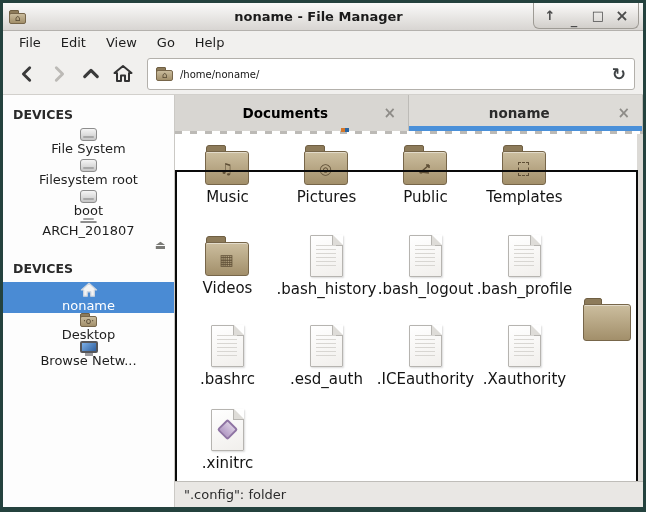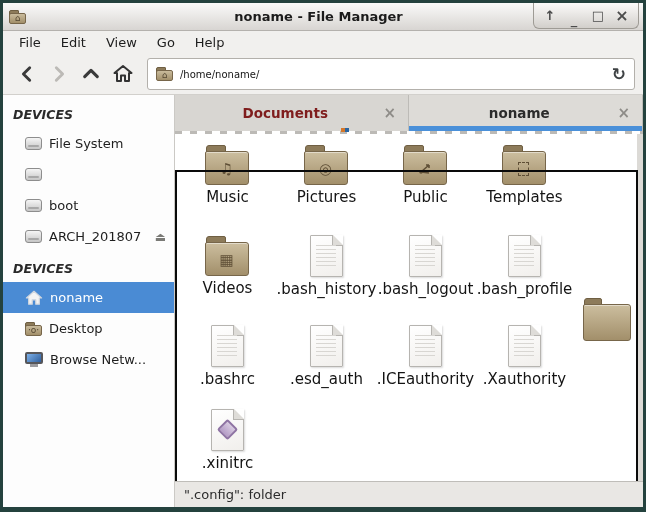--- a/index.html
+++ b/index.html
@@ -41,33 +41,33 @@
   .pathbar { flex:1; height:32px; margin-left:8px; background:#fff;
     border:1px solid #b3b0ab; border-radius:3px;
     display:flex; align-items:center; padding:0 8px; gap:7px; }
   .path-text { font-size:10px; color:#141414; flex:1; }
   .refresh { font-size:17px; color:#3e4244; font-weight:bold; }
   
   .main { flex:1; display:flex; min-height:0; }
   .sidebar { width:172px; flex:0 0 172px; background:#fdfdfd;
     border-right:1px solid #cbc9c5; padding-top:3px; }
   .side-header { font-size:12.5px; font-weight:bold; color:#2a2a2a;
-    padding:9px 0 6px 10px;font-style:italic; }
-  .side-item { height:31px; display:flex; align-items:center; gap:7px;
-    padding-left:22px; font-size:13px; color:#1e1e1e; }
+    padding:9px 0 6px 10px; }
+  .side-item { height:31px; display:flex; align-items:center; gap:0;
+    font-size:13px; color:#1e1e1e;flex-direction:column; }
   .side-item.selected { background:#4a8bd4; color:#ffffff; }
   .eject { margin-left:auto; margin-right:8px; color:#7a7a76; font-size:12px; }
   
   .pane { flex:1; display:flex; flex-direction:column; min-width:0; position:relative; }
   .tabbar { height:36px; flex:0 0 36px; background:#cfcdc9; display:flex; }
   .tab { flex:1; display:flex; align-items:center; position:relative;
     padding:0 12px; border-right:1px solid #bdbbb7; }
   .tab .tab-label { font-size:13.5px; font-weight:bold; flex:1; text-align:center; }
   .tab.inactive { background:#d8d6d2; }
-  .tab.inactive .tab-label { color:#7f1d1d;text-align:center; }
+  .tab.inactive .tab-label { color:#000000;text-align:center; }
   .tab.active { background:#dddbd7; }
   .tab.active .tab-label { color:#2b2b2b; }
   .tab-close { color:#8e8c88; font-size:15px; font-weight:bold; }
   .tab.active::after { content:""; position:absolute; left:0; right:0; bottom:0;
     height:5px; background:#4a90d9; }
   .drop-caret { position:absolute; top:33px; left:166px; width:8px; height:4px;
     background:linear-gradient(90deg,#d4772a 0 4px,#2b65a0 4px); z-index:6; }
   
   .fileview { flex:1; background:#fff; position:relative; min-height:0; overflow:hidden; }
   .dashline { position:absolute; top:0; left:0; right:0; height:3px;
@@ -190,20 +190,21 @@
   <div class="main">
 
     <div class="sidebar">
       <div class="side-header">DEVICES</div>
       <div class="side-item">
         <span class="icon-drive"></span>
         <span>File System</span>
       </div>
       <div class="side-item">
         <span class="icon-drive"></span>
+        <span>Filesystem root</span>
       </div>
       <div class="side-item">
         <span class="icon-drive"></span>
         <span>boot</span>
       </div>
       <div class="side-item">
         <span class="icon-drive"></span>
         <span>ARCH_201807</span>
         <span class="eject">⏏</span>
       </div>

